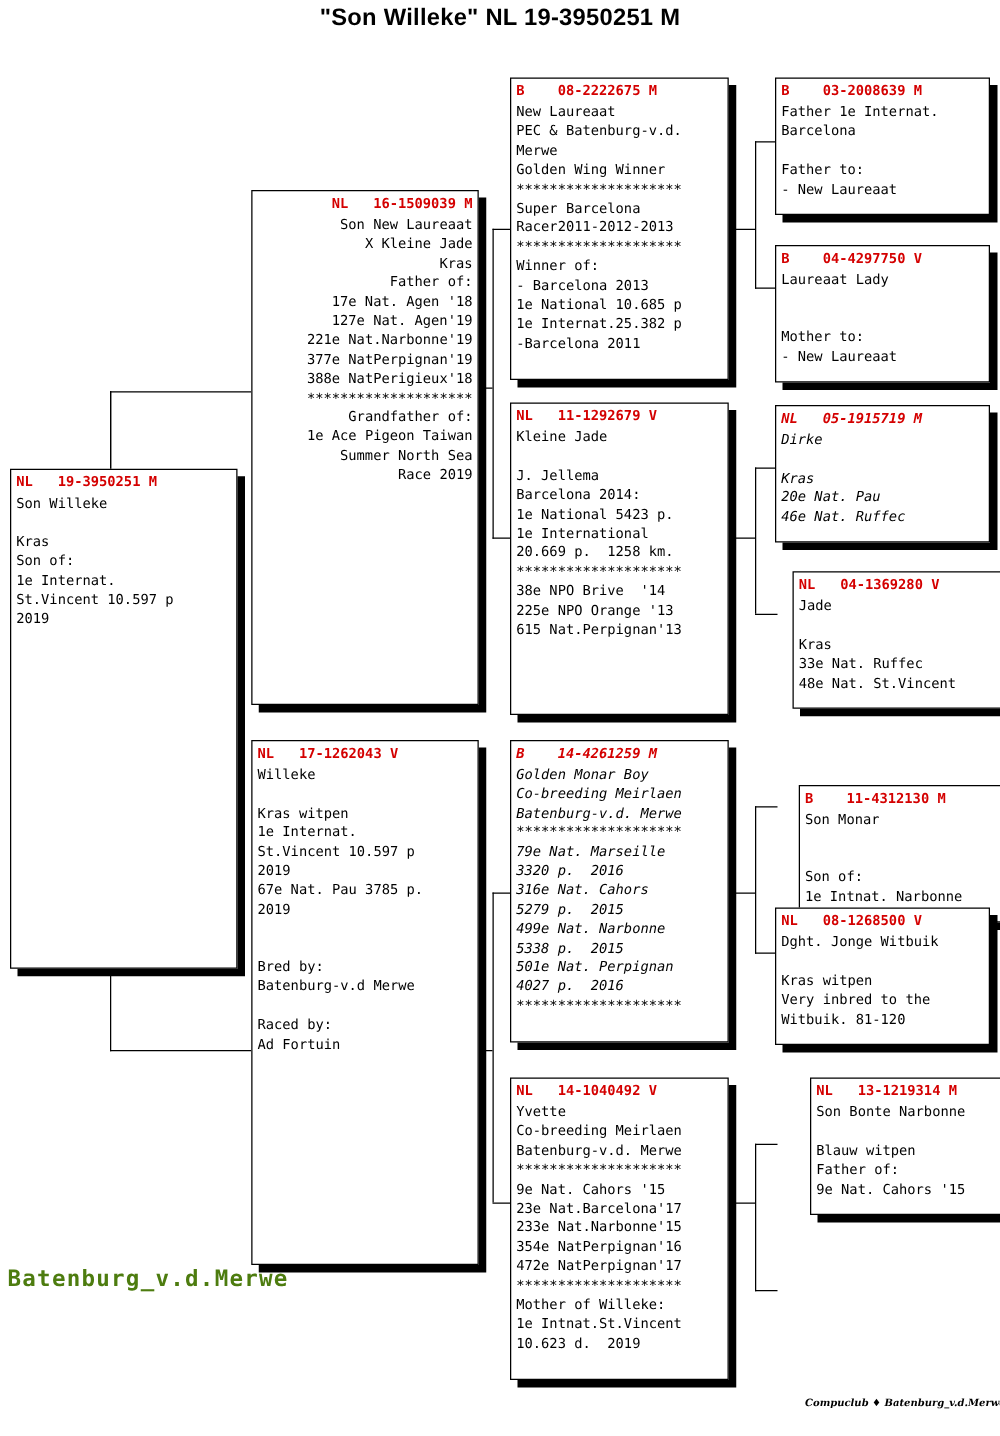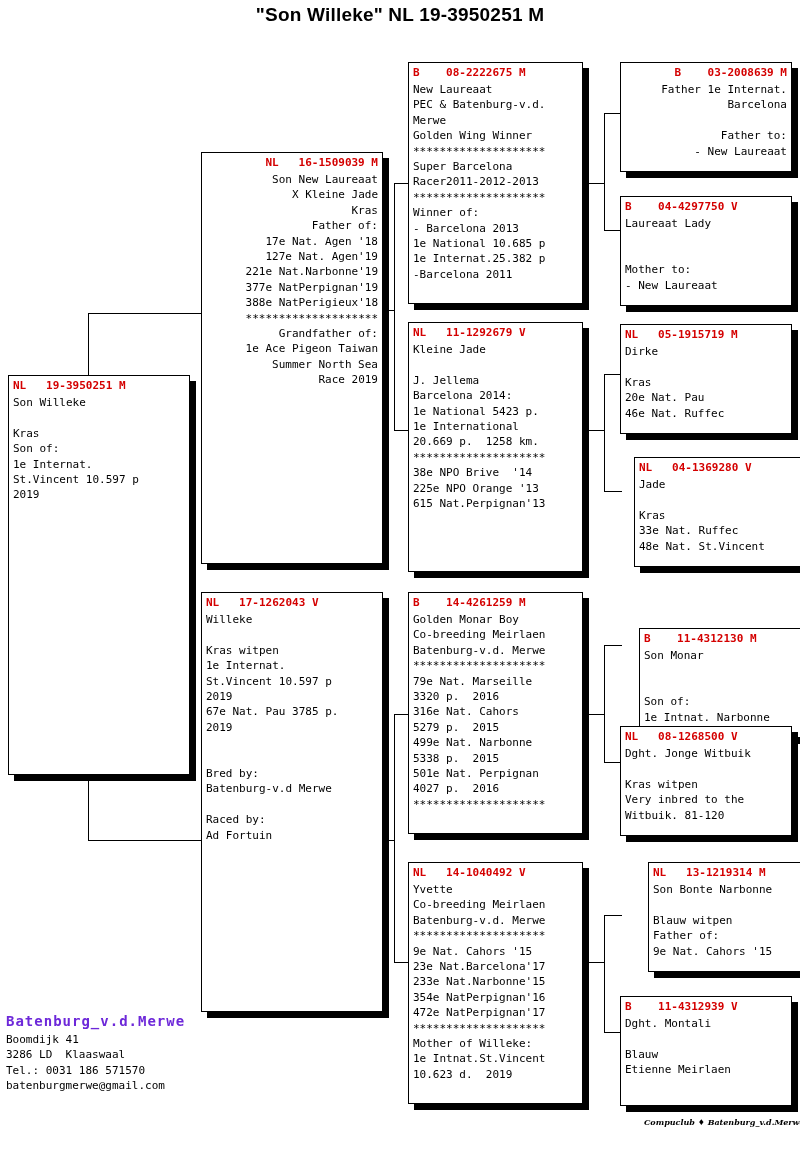--- a/index.html
+++ b/index.html
@@ -34,21 +34,21 @@
 
   
   .ln{position:absolute;background:#000000;}
   .h{height:1px;}
   .v{width:1px;}
 
   
   .addr{position:absolute;left:6px;top:1013px;}
   .addr .nm{
     font-family:"DejaVu Sans Mono","Liberation Mono",monospace;
-    font-size:14px;font-weight:700;color:#6d28d9;letter-spacing:1px;
+    font-size:18px;font-weight:700;color:#4d7c0f;letter-spacing:1px;
     white-space:pre;
   }
   .addr .dt{
     font-size:11px;line-height:15.4px;color:#000;white-space:pre;margin-top:3px;
   }
   .credit{
     position:absolute;left:644px;top:1117px;
     font-family:"DejaVu Serif","Liberation Serif",serif;
     font-style:italic;font-weight:700;font-size:8px;color:#000;white-space:pre;
   }
@@ -168,21 +168,21 @@
 Barcelona 2014:
 1e National 5423 p.
 1e International
 20.669 p.  1258 km.
 ********************
 38e NPO Brive  '14
 225e NPO Orange '13
 615 Nat.Perpignan'13</div>
   </div>
 
-  <div class="box" style="left:408px;top:592px;width:175px;height:242px;">
+  <div class="box" style="left:408px;top:592px;width:175px;height:242px;font-style:italic;">
     <div class="ring">B    14-4261259 M</div>
     <div class="lines">Golden Monar Boy
 Co-breeding Meirlaen
 Batenburg-v.d. Merwe
 ********************
 79e Nat. Marseille
 3320 p.  2016
 316e Nat. Cahors
 5279 p.  2015
 499e Nat. Narbonne
@@ -202,39 +202,39 @@
 23e Nat.Barcelona'17
 233e Nat.Narbonne'15
 354e NatPerpignan'16
 472e NatPerpignan'17
 ********************
 Mother of Willeke:
 1e Intnat.St.Vincent
 10.623 d.  2019</div>
   </div>
 
-  <div class="box" style="left:620px;top:62px;width:172px;height:110px;text-align:right;">
+  <div class="box" style="left:620px;top:62px;width:172px;height:110px;">
     <div class="ring">B    03-2008639 M</div>
     <div class="lines">Father 1e Internat.
 Barcelona
 
 Father to:
 - New Laureaat</div>
   </div>
 
   <div class="box" style="left:620px;top:196px;width:172px;height:110px;">
     <div class="ring">B    04-4297750 V</div>
     <div class="lines">Laureaat Lady
 
 
 Mother to:
 - New Laureaat</div>
   </div>
 
-  <div class="box" style="left:620px;top:324px;width:172px;height:110px;">
+  <div class="box" style="left:620px;top:324px;width:172px;height:110px;font-style:italic;">
     <div class="ring">NL   05-1915719 M</div>
     <div class="lines">Dirke
 
 Kras
 20e Nat. Pau
 46e Nat. Ruffec</div>
   </div>
 
   <div class="box" style="left:634px;top:457px;width:172px;height:110px;">
     <div class="ring">NL   04-1369280 V</div>
@@ -265,31 +265,20 @@
 
   <div class="box" style="left:620px;top:862px;width:172px;height:110px;margin-left:28px;">
     <div class="ring">NL   13-1219314 M</div>
     <div class="lines">Son Bonte Narbonne
 
 Blauw witpen
 Father of:
 9e Nat. Cahors '15</div>
   </div>
 
-  <div class="box" style="left:620px;top:996px;width:172px;height:110px;">
-    <div class="ring">B    11-4312939 V</div>
-    <div class="lines">Dght. Montali
-
-Blauw
-Etienne Meirlaen</div>
-  </div>
 
   <div class="addr">
     <div class="nm">Batenburg_v.d.Merwe</div>
-    <div class="dt">Boomdijk 41
-3286 LD  Klaaswaal
-Tel.: 0031 186 571570
-batenburgmerwe@gmail.com</div>
   </div>
 
   <div class="credit">Compuclub ♦ Batenburg_v.d.Merwe</div>
 
 </div>
 
 </body></html>

